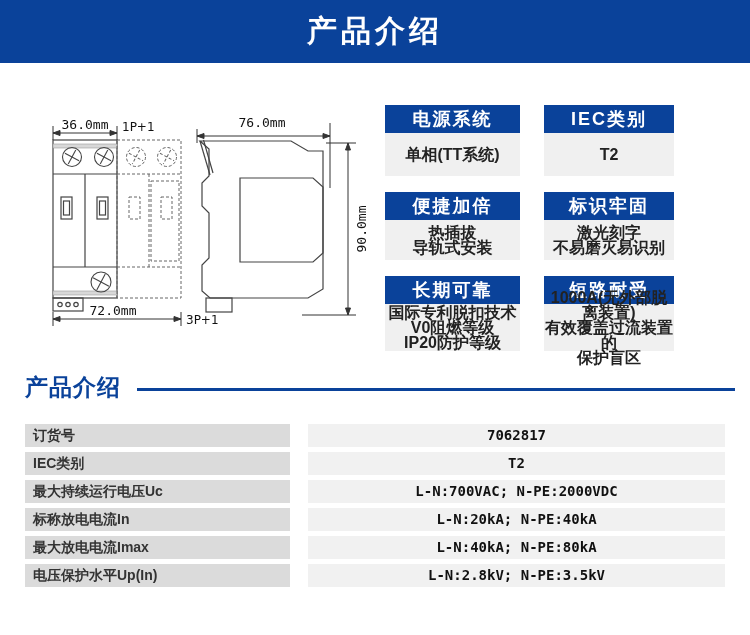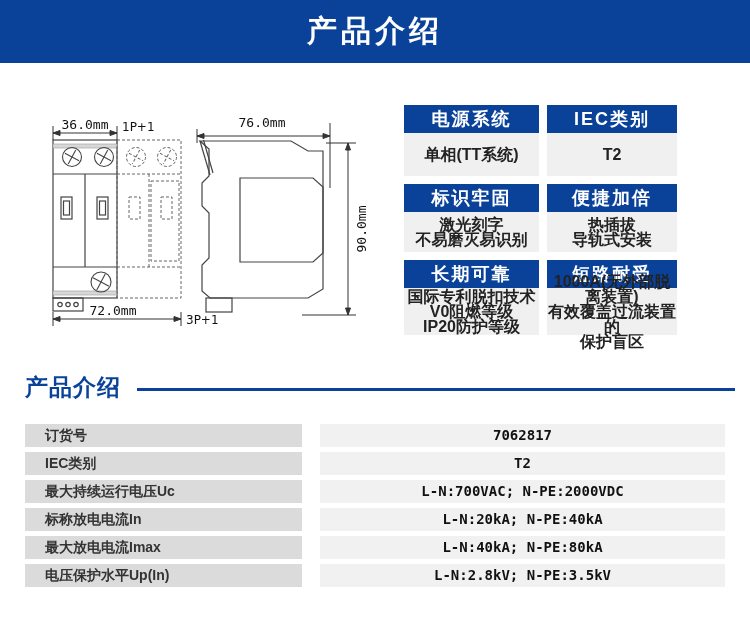--- a/index.html
+++ b/index.html
@@ -21,22 +21,22 @@
   .dim-text{
     font-family:"DejaVu Sans Mono","DejaVu Sans",monospace;
     font-size:13px;fill:#111;
   }
   .dim-small{
     font-family:"DejaVu Sans","Liberation Sans",sans-serif;
     font-size:12px;fill:#111;
   }
   
   .features{
-    position:absolute;left:404px;top:105px;width:292px;
-    display:grid;grid-template-columns:135px 130px;column-gap:24px;row-gap:16px;gap:8px;
+    position:absolute;left:385px;top:105px;width:292px;
+    display:grid;grid-template-columns:135px 130px;column-gap:24px;row-gap:16px;
   }
   .card{display:flex;flex-direction:column;}
   .card-header{
     background:#0a429a;color:#ffffff;font-weight:bold;font-size:18px;
     letter-spacing:2px;text-align:center;height:28px;line-height:28px;
     white-space:nowrap;
   }
   .card-body{
     background:#f0f0f0;display:flex;flex-direction:column;
     justify-content:center;align-items:center;text-align:center;
@@ -50,21 +50,21 @@
     position:absolute;left:25px;top:372px;
     color:#0a429a;font-size:23px;font-weight:bold;letter-spacing:1px;
   }
   .params-rule{
     position:absolute;left:137px;top:388px;width:598px;height:3px;
     background:#0a429a;
   }
   .params-table{position:absolute;left:25px;top:424px;width:700px;}
   .param-row{display:flex;height:23px;margin-bottom:5px;}
   .param-label{
-    width:257px;background:#dbdbdb;padding-left:20px;
+    width:257px;background:#dbdbdb;padding-left:8px;
     font-size:14px;font-weight:bold;color:#333;line-height:23px;
     white-space:nowrap;
   }
   .param-gap{width:18px;background:#ffffff;}
   .param-value{
     flex:1;background:#f1f1f1;text-align:center;line-height:23px;
     font-family:"DejaVu Sans Mono","Liberation Sans",sans-serif;
     font-size:14px;font-weight:bold;color:#111;
   }
 </style>
@@ -196,31 +196,31 @@
       <div>单相(TT系统)</div>
     </div>
   </div>
   <div class="card r1">
     <div class="card-header">IEC类别</div>
     <div class="card-body">
       <div>T2</div>
     </div>
   </div>
   <div class="card r2">
+    <div class="card-header">便捷加倍</div>
+    <div class="card-body">
+      <div>热插拔</div>
+      <div>导轨式安装</div>
+    </div>
+  </div>
+  <div class="card r2">
     <div class="card-header">标识牢固</div>
     <div class="card-body">
       <div>激光刻字</div>
       <div>不易磨灭易识别</div>
-    </div>
-  </div>
-  <div class="card r2">
-    <div class="card-header">便捷加倍</div>
-    <div class="card-body">
-      <div>热插拔</div>
-      <div>导轨式安装</div>
     </div>
   </div>
   <div class="card r3">
     <div class="card-header">长期可靠</div>
     <div class="card-body">
       <div>国际专利脱扣技术</div>
       <div>V0阻燃等级</div>
       <div>IP20防护等级</div>
     </div>
   </div>

